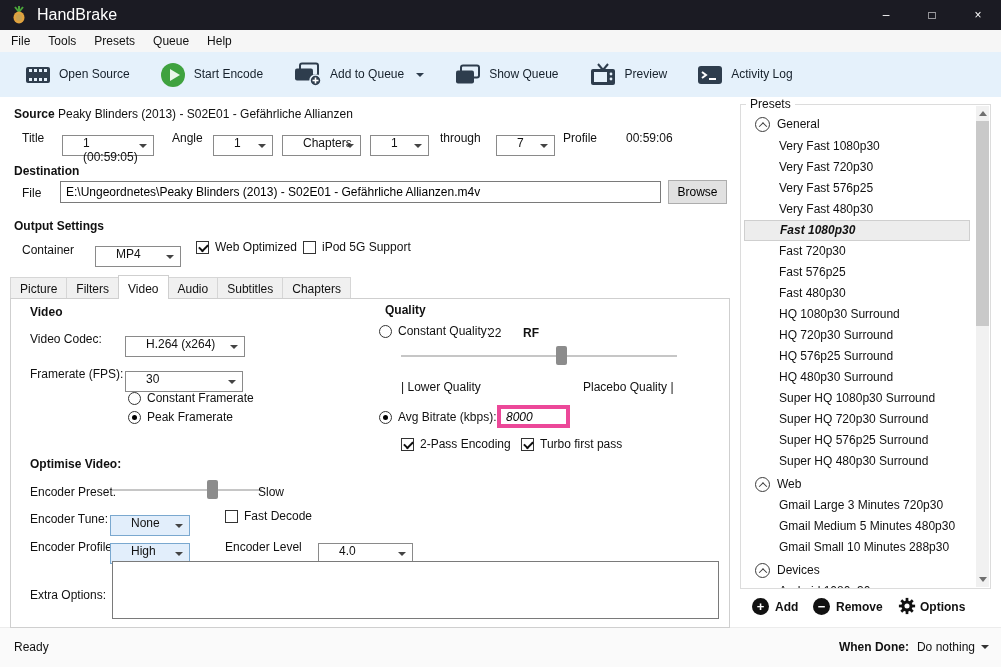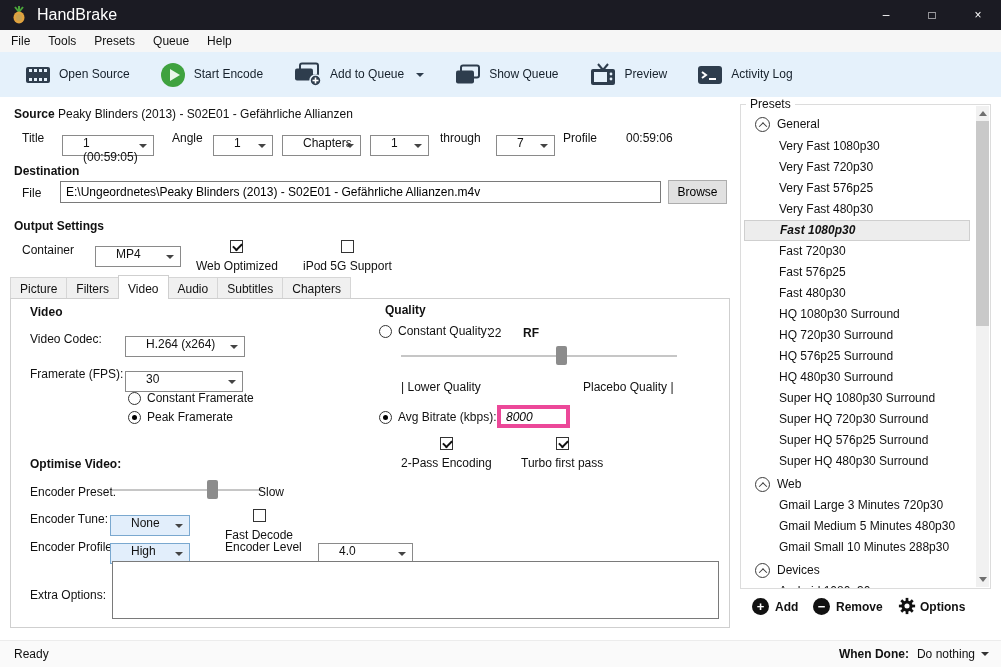--- a/index.html
+++ b/index.html
@@ -26,21 +26,21 @@
   .tool .lbl { color:#15202b; }
   .dd-arrow { width:0; height:0; border-left:4px solid transparent; border-right:4px solid transparent; border-top:4px solid #2e3d4d; margin-left:4px; }
 
   
   .combo { position:absolute; height:21px; background:#fff; border:1px solid #8a8a8a; display:flex; align-items:flex-start; padding:0 18px 0 20px;margin-top:8px; }
   .combo.blue { background:#e2eefb; border-color:#7aa8cf; }
   .combo .arrow { position:absolute; right:6px; top:8px; width:0; height:0; border-left:4px solid transparent; border-right:4px solid transparent; border-top:4px solid #444; }
   .txt-input { position:absolute; border:1px solid #7a7a7a; background:#fff; font:12px "Liberation Sans",sans-serif; padding:0 5px; }
   .txt-input.focus { border:4px solid #ec4899;font-style:italic; }
   .btn { position:absolute; background:#e1e1e1; border:1px solid #adadad; font:12px "Liberation Sans",sans-serif; display:flex; align-items:center; justify-content:center; }
-  .check { position:absolute; display:flex; align-items:center; gap:6px;flex-direction:column; }
+  .check { position:absolute; display:flex; align-items:center; gap:6px; }
   .cb { width:13px; height:13px; background:#fff; border:1px solid #333; position:relative; flex:0 0 auto; }
   .cb.checked::after { content:""; position:absolute; left:2px; top:2px; width:7px; height:4px; border-left:2px solid #111; border-bottom:2px solid #111; transform:rotate(-45deg); }
   .radio-row { position:absolute; display:flex; align-items:center; gap:6px; }
   .rb { width:13px; height:13px; border:1px solid #333; border-radius:50%; background:#fff; position:relative; flex:0 0 auto; }
   .rb.selected::after { content:""; position:absolute; left:3px; top:3px; width:5px; height:5px; border-radius:50%; background:#000; }
   .slider { position:absolute; height:19px; }
   .slider .track { position:absolute; left:0; right:0; top:9px; height:2px; background:#c6c6c6; }
   .slider .thumb { position:absolute; top:0; width:11px; height:19px; background:#8c8c8c; border-radius:2px; }
 
   
@@ -59,21 +59,21 @@
   .preset-item { position:absolute; left:3px; width:226px; height:21px; display:flex; align-items:center; padding-left:35px; }
   .preset-item.selected { background:#ededed; border:1px solid #cfcfcf; font-weight:bold; font-style:italic; }
   .vscroll { position:absolute; right:1px; top:1px; width:13px; height:481px; background:#f1f1f1; }
   .sarrow { position:absolute; left:3px; width:0; height:0; border-left:4px solid transparent; border-right:4px solid transparent; }
   .sarrow.up { top:5px; border-bottom:5px solid #6f6f6f; }
   .sarrow.down { bottom:5px; border-top:5px solid #6f6f6f; }
   .sthumb { position:absolute; left:0; top:15px; width:13px; height:205px; background:#c9c9c9; }
   .round-btn { position:absolute; width:17px; height:17px; border-radius:50%; background:#111; color:#fff; display:flex; align-items:center; justify-content:center; font-size:13px; font-weight:bold; }
 
   
-  .statusbar { position:absolute; left:0; right:0; bottom:0; height:27px; background:#fafafa; border-top:1px solid #ececec; display:flex; align-items:center; justify-content:space-between; padding:0 12px 0 14px; }
+  .statusbar { position:absolute; left:0; right:0; bottom:0; height:40px; background:#fafafa; border-top:1px solid #ececec; display:flex; align-items:center; justify-content:space-between; padding:0 12px 0 14px; }
   .when-done { display:flex; gap:8px; }
   .wd-select { display:flex; align-items:center; gap:6px; }
   .wd-select .arrow { width:0; height:0; border-left:4px solid transparent; border-right:4px solid transparent; border-top:4px solid #333; }
 </style>
 </head>
 <body>
 
 <div class="app">
 
   <div class="titlebar">

